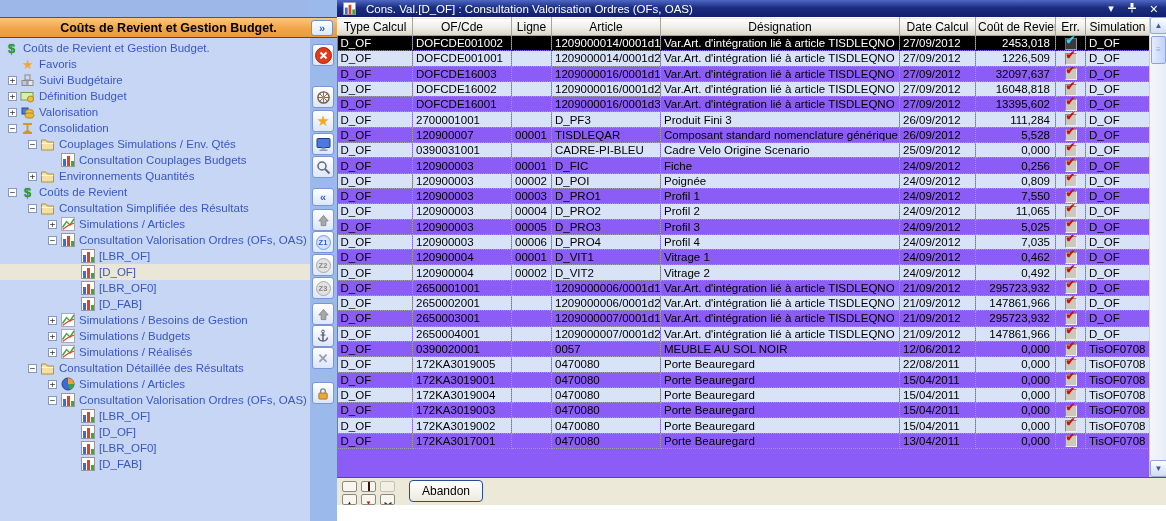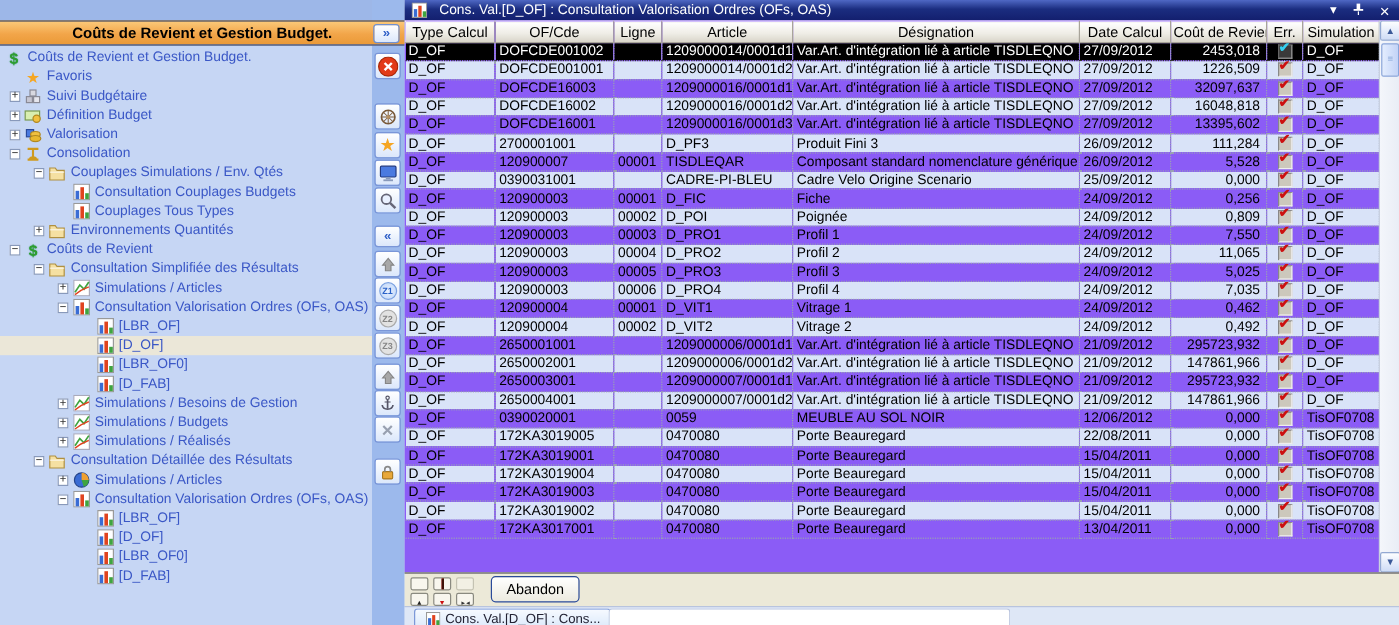--- a/index.html
+++ b/index.html
@@ -192,32 +192,20 @@
         <span class="ticon">
           <svg width="14" height="14" viewBox="0 0 14 14">
             <rect x="0.5" y="0.5" width="13" height="13" fill="#fff" stroke="#999"></rect>
             <rect x="2" y="6" width="3" height="7" fill="#3a6cd4"></rect>
             <rect x="6" y="3" width="3" height="10" fill="#e0431f"></rect>
             <rect x="10" y="8" width="3" height="5" fill="#3fa43f"></rect>
           </svg>
         </span>
         <span>Consultation Couplages Budgets</span>
       </div>
-      <div class="tree-item" style="padding-left: 46px;">
-        <span class="expander"></span>
-        <span class="ticon">
-          <svg width="14" height="14" viewBox="0 0 14 14">
-            <rect x="0.5" y="0.5" width="13" height="13" fill="#fff" stroke="#999"></rect>
-            <rect x="2" y="6" width="3" height="7" fill="#3a6cd4"></rect>
-            <rect x="6" y="3" width="3" height="10" fill="#e0431f"></rect>
-            <rect x="10" y="8" width="3" height="5" fill="#3fa43f"></rect>
-          </svg>
-        </span>
-        <span>Couplages Tous Types</span>
-      </div>
       <div class="tree-item" style="padding-left: 26px;">
         <span class="expander">
           <span class="ebox">+</span>
         </span>
         <span class="ticon">
           <svg width="15" height="13" viewBox="0 0 15 13">
             <path d="M1.5 4 v-2 h4.5 l1.5 2 h6 v8 h-12 z" fill="#f5e0a2" stroke="#b09040"></path>
             <path d="M1.5 5.5 h12" stroke="#fff" opacity="0.7"></path>
           </svg>
         </span>
@@ -812,21 +800,21 @@
               <td>Var.Art. d'intégration lié à article TISDLEQNO</td>
               <td>21/09/2012</td>
               <td class="num">147861,966</td>
               <td class="ctr"><span class="cb"><span class="ck">✔</span></span></td>
               <td>D_OF</td>
             </tr>
             <tr class="">
               <td>D_OF</td>
               <td>0390020001</td>
               <td></td>
-              <td>0059</td>
+              <td>0057</td>
               <td>MEUBLE AU SOL NOIR</td>
               <td>12/06/2012</td>
               <td class="num">0,000</td>
               <td class="ctr"><span class="cb"><span class="ck">✔</span></span></td>
               <td>TisOF0708</td>
             </tr>
             <tr class="blue">
               <td>D_OF</td>
               <td>172KA3019005</td>
               <td></td>
@@ -918,29 +906,15 @@
           <div class="nbtn">
             <span><span class="tri" style="color:#cc1010;">▼</span></span>
           </div>
           <div class="nbtn">
             <span><span style="font-size:5px;color:#333;letter-spacing:-1px;">►◄</span></span>
           </div>
         </div>
       <button class="abandon">Abandon</button>
     </div>
 
-    <div class="tabstrip">
-      <div class="tab">
-        <span class="ticon" style="flex:0 0 13px;width:13px;height:13px;margin:0;">
-            <svg width="12" height="12" viewBox="0 0 14 14">
-              <rect x="0.5" y="0.5" width="13" height="13" fill="#fff" stroke="#999"></rect>
-              <rect x="2" y="6" width="3" height="7" fill="#3a6cd4"></rect>
-              <rect x="6" y="3" width="3" height="10" fill="#e0431f"></rect>
-              <rect x="10" y="8" width="3" height="5" fill="#3fa43f"></rect>
-            </svg>
-          </span>
-        <span>Cons. Val.[D_OF] : Cons...</span>
-      </div>
-      <div class="tabfill"></div>
-    </div>
   </div>
 
 </div>
 
 </body></html>

